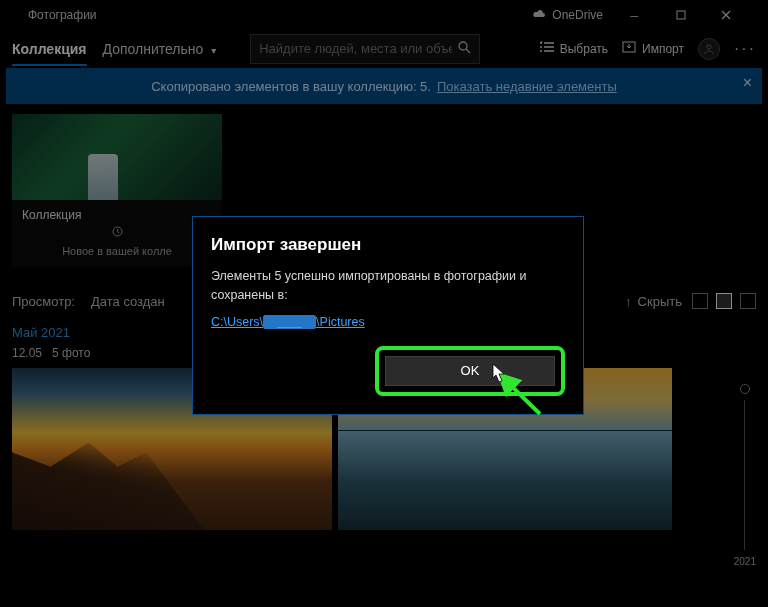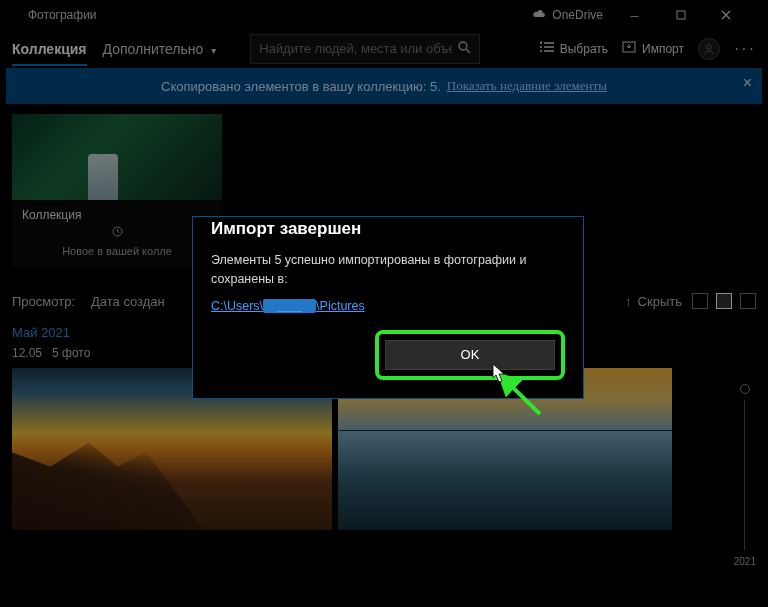--- a/index.html
+++ b/index.html
@@ -22,21 +22,21 @@
   .searchwrap { display:flex; align-items:center; background:#111; border:1px solid #333; height:30px; width: 230px; padding:0 8px; margin-left: 18px; }
   .searchwrap input { flex:1; background:transparent; border:none; outline:none; color:#aaa; font-size:13px; }
   .searchicon { color:#bbb; font-size:13px; padding-left:6px; }
   .nav-right { margin-left:auto; display:flex; align-items:center; gap:14px; }
   .nav-item { display:flex; align-items:center; gap:6px; font-size:12px; color:#ddd; }
   .avatar { width:22px; height:22px; border-radius:50%; background:#1a1a1a; border:1px solid #444; display:flex; align-items:center; justify-content:center; }
   .dots { font-size:16px; letter-spacing:2px; color:#ccc; }
 
   
   .notif { background:#004c87; height:36px; display:flex; align-items:center; justify-content:center; font-size:13px; color:#cde8ff; position:relative; margin: 0 6px; }
-  .notif a { color:#9ed3ff; text-decoration:underline; margin-left:6px;font-family:Liberation Serif, serif; }
+  .notif a { color:#9ed3ff; text-decoration:underline; margin-left:6px; }
   .notif-close { position:absolute; right:10px; top:6px; color:#cde8ff; font-size:16px; }
 
   
   .content { position:relative; padding: 10px 12px 0 12px; height: 500px; }
   .recent-card { width: 210px; background:#0a0a0a; }
   .recent-thumbs { height: 86px; background: linear-gradient(135deg,#0a3a2a 0%, #1c6b3e 40%, #0b2b1f 100%); position:relative; overflow:hidden; }
   .waterfall { position:absolute; left:36%; bottom:0; width:30px; height:46px; background:linear-gradient(#dfe9ee,#9ab3c0); border-radius:4px 4px 0 0; opacity:.9; }
   .recent-footer { padding:8px 10px 10px 10px; font-size:12px; color:#e4e4e4; }
   .recent-sub { display:flex; align-items:center; gap:6px; font-size:11px; color:#a2a2a2; margin-top:4px;flex-direction:column; }
 
@@ -64,21 +64,21 @@
   .photo.p2::after { content:""; position:absolute; left:0; right:0; top:38%; height:1px; background:#06354a; }
 
   
   .scrub { position:absolute; right:12px; top:280px; display:flex; flex-direction:column; align-items:center; gap:6px; }
   .scrub-dot { width:10px; height:10px; border:1px solid #888; border-radius:50%; }
   .scrub-line { width:1px; height:150px; background:#555; }
   .scrub-year { font-size:10px; color:#aaa; }
 
   
   .dim { position:absolute; inset:0; background:rgba(0,0,0,.45); }
-  .dialog { position:absolute; left:192px; top:216px; width:392px; border:1px solid #0d4f8c; background:#000; padding:2px 18px 18px 18px; }
+  .dialog { position:absolute; left:192px; top:216px; width:392px; border:1px solid #0d4f8c; background:#000; padding:18px 18px 18px 18px; }
   .dlg-title { font-size:17px; font-weight:600; }
   .dlg-body { font-size:12.5px; color:#d7d7d7; margin-top:12px; line-height:1.5; }
   .dlg-path { color:#3aa0ff; text-decoration:underline; font-size:12.5px; margin-top:10px; display:inline-block; }
   .dlg-path .redact { background:#2477c7; color:#2477c7; border-radius:2px; padding:0 14px; }
   .okwrap { margin-top:16px; display:flex; justify-content:flex-end; position:relative; }
   .okhi { border:4px solid #2de62d; border-radius:8px; padding:6px; }
   .okbtn { width:170px; height:30px; background:#2b2b2b; border:1px solid #3e3e3e; color:#fff; font-size:13px; }
 
   
   .arrow { position:absolute; left:485px; top:364px; pointer-events:none; }

